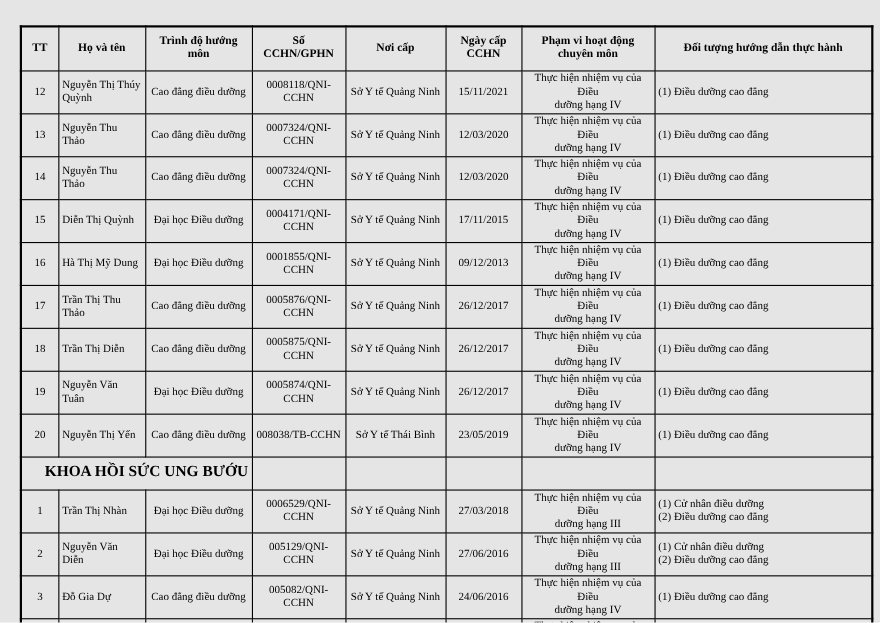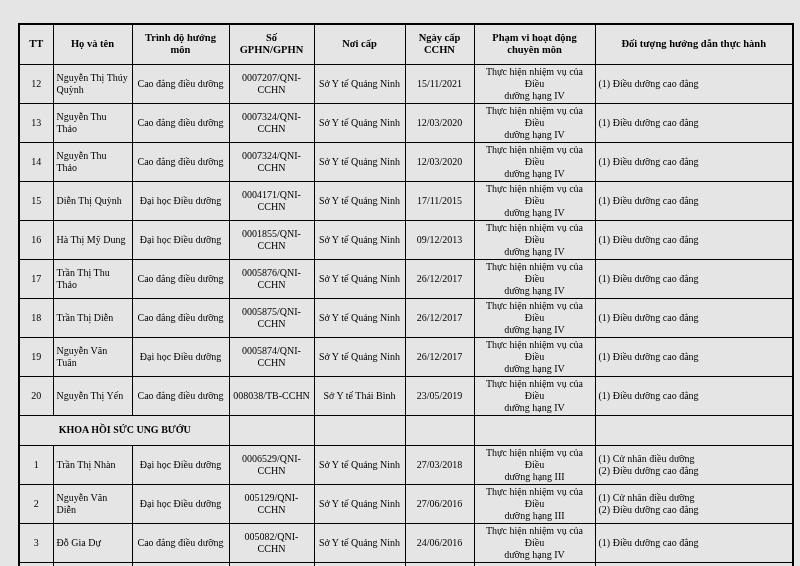--- a/index.html
+++ b/index.html
@@ -33,22 +33,22 @@
     text-align: center;
     white-space: pre-line;
     height: 40px;
   }
   tbody tr { height: 30px; }
   td { text-align: center; }
   td.c-left { text-align: left; }
   td.pre { white-space: pre-line; margin-top: 17px; }
   td.section-title {
     font-weight: bold;
-    font-size: 10px;
-    text-align: center;
+    font-size: 14px;
+    text-align: right;
     padding-left: 4px;
   }
 </style>
 </head>
 <body>
 
 <div class="sheet">
   <table class="doc-table">
     <colgroup>
       <col style="width:34px">
@@ -60,35 +60,35 @@
       <col style="width:121px">
       <col style="width:198px">
     </colgroup>
     <thead>
       <tr>
         <th>TT</th>
         <th>Họ và tên</th>
         <th>Trình độ hướng
 môn</th>
         <th>Số
-GPHN/GPHN</th>
+CCHN/GPHN</th>
         <th>Nơi cấp</th>
         <th>Ngày cấp
 CCHN</th>
         <th>Phạm vi hoạt động
 chuyên môn</th>
         <th>Đối tượng hướng dẫn thực hành</th>
       </tr>
     </thead>
     <tbody id="table-body">
         <tr>
           <td>12</td>
           <td class="c-left">Nguyễn Thị Thúy Quỳnh</td>
           <td>Cao đẳng điều dưỡng</td>
-          <td>0007207/QNI-CCHN</td>
+          <td>0008118/QNI-CCHN</td>
           <td>Sở Y tế Quảng Ninh</td>
           <td>15/11/2021</td>
           <td class="pre">Thực hiện nhiệm vụ của Điều
 dưỡng hạng IV</td>
           <td class="c-left pre">(1) Điều dưỡng cao đẳng</td>
         </tr>
         <tr>
           <td>13</td>
           <td class="c-left">Nguyễn Thu Thảo</td>
           <td>Cao đẳng điều dưỡng</td>

